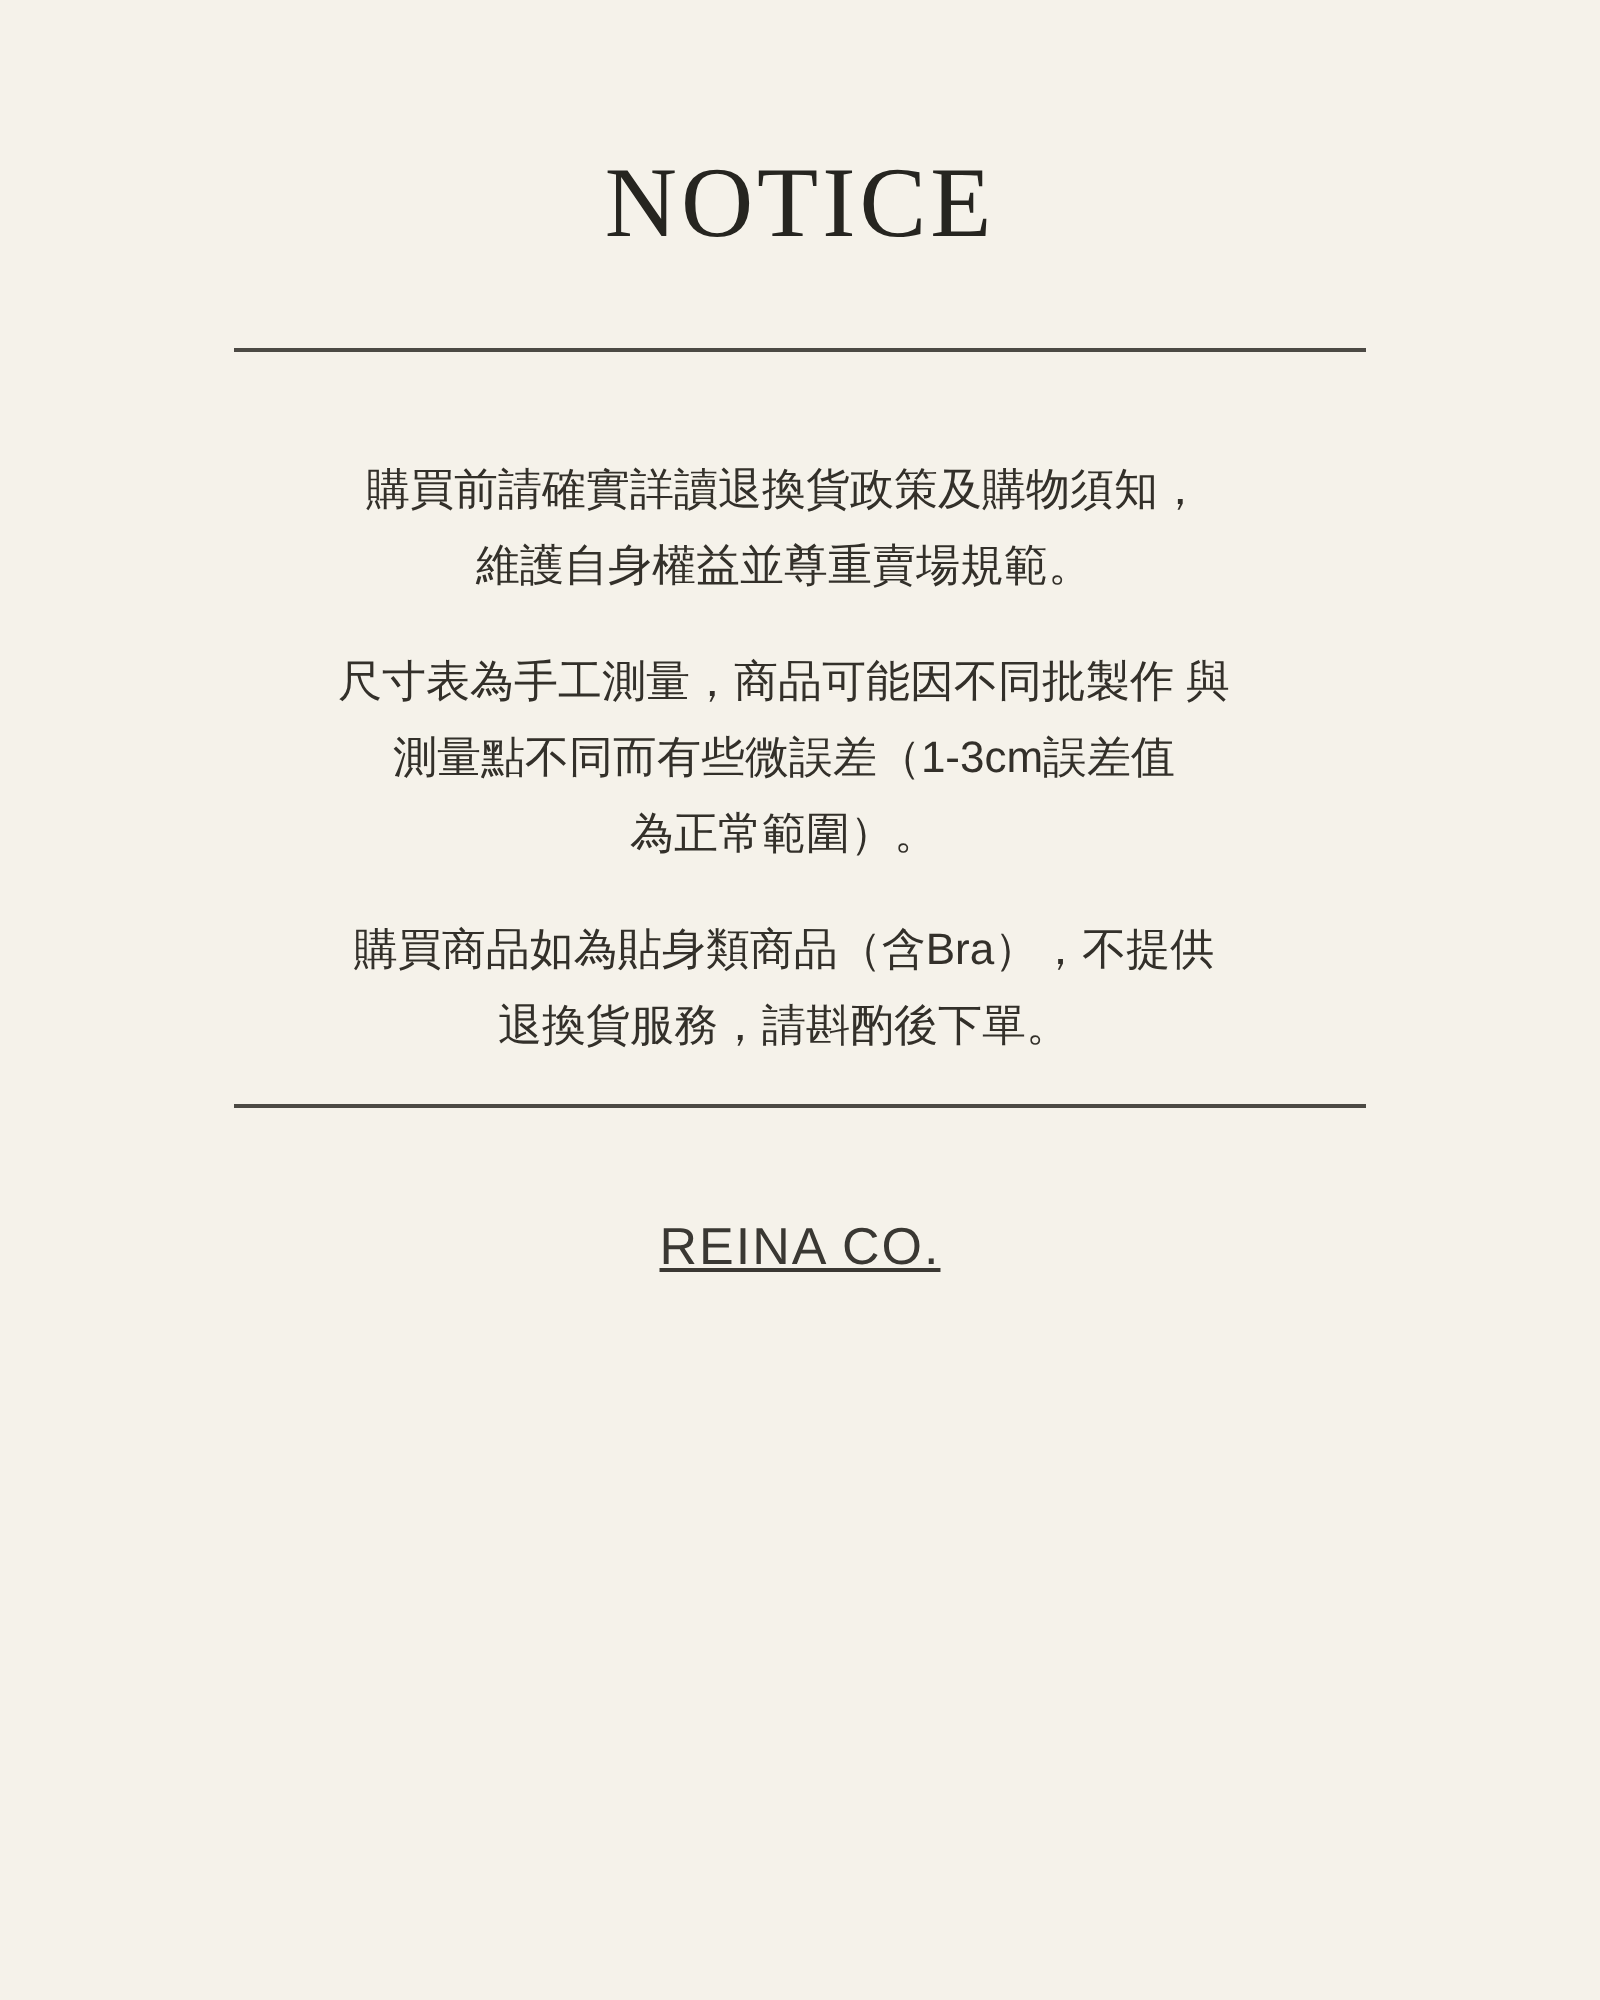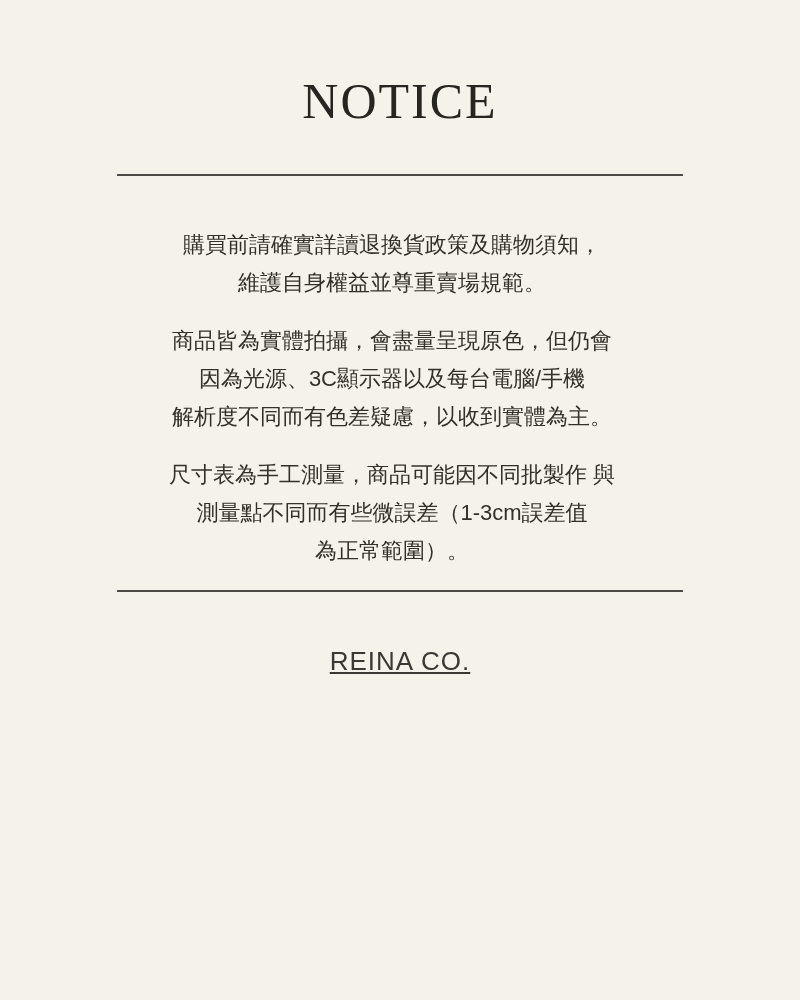--- a/index.html
+++ b/index.html
@@ -58,25 +58,24 @@
 
 <div class="page">
 
   <h1 class="title">NOTICE</h1>
 
   <div class="divider top"></div>
 
   <div class="content">
       <p class="para">購買前請確實詳讀退換貨政策及購物須知，
 維護自身權益並尊重賣場規範。</p>
-      <p class="para">商品皆為實體拍攝，會盡量呈現原色，但仍會
-因為光源、3C顯示器以及每台電腦/手機
-解析度不同而有色差疑慮，以收到實體為主。</p>
       <p class="para">尺寸表為手工測量，商品可能因不同批製作 與
 測量點不同而有些微誤差（1-3cm誤差值
 為正常範圍）。</p>
+      <p class="para">購買商品如為貼身類商品（含Bra），不提供
+退換貨服務，請斟酌後下單。</p>
     </div>
 
   <div class="divider bottom"></div>
 
   <div class="footer">REINA CO.</div>
 
 </div>
 
 </body></html>

